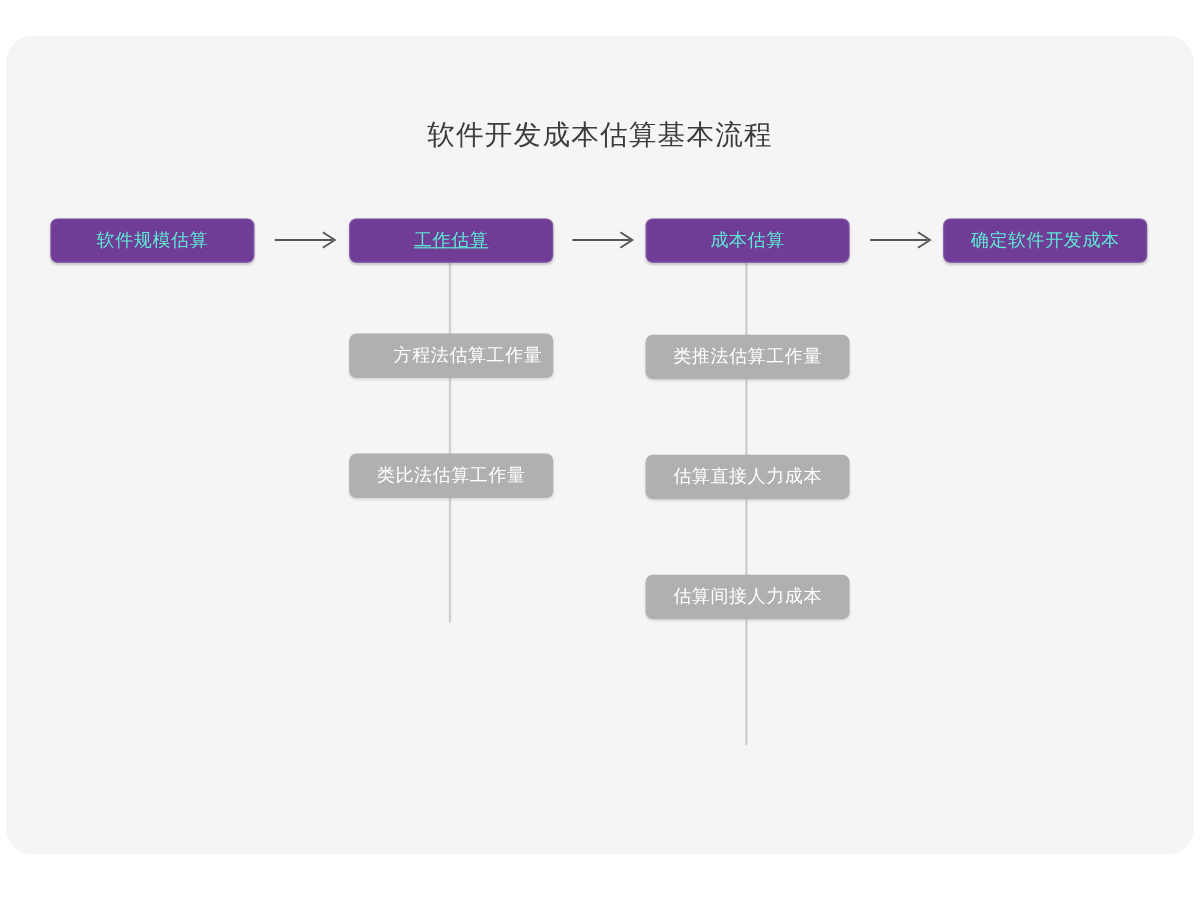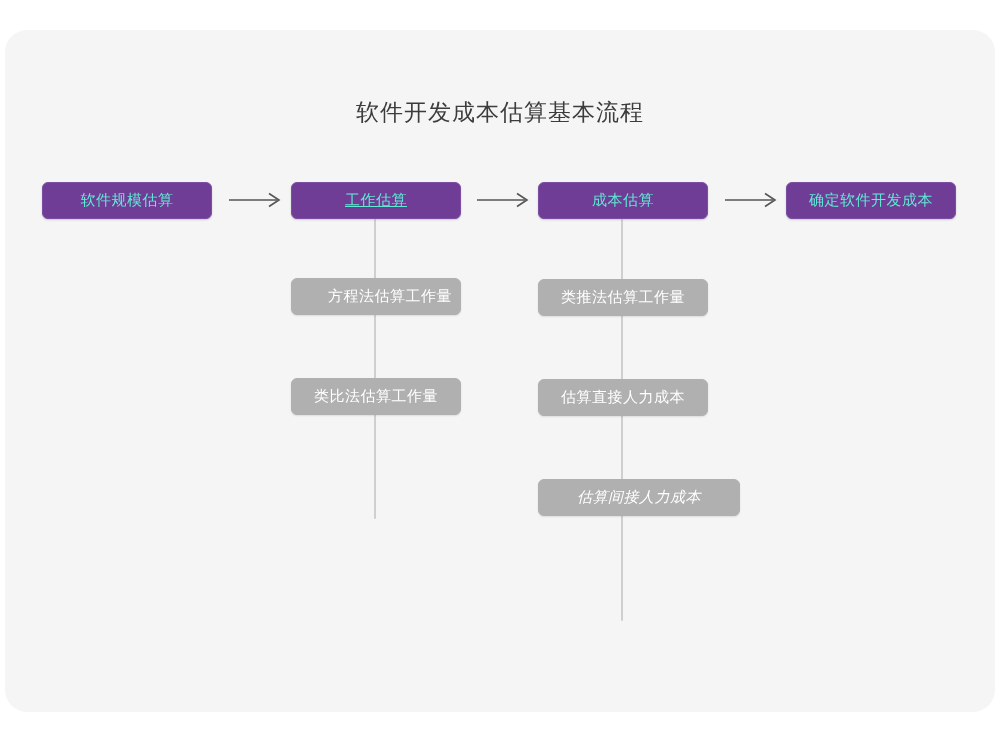--- a/index.html
+++ b/index.html
@@ -139,17 +139,17 @@
 
     <div class="node secondary" style="left:286px; top:248px; width:170px;padding-left:28px;">方程法估算工作量</div>
 
     <div class="node secondary" style="left:286px; top:348px; width:170px;">类比法估算工作量</div>
 
 
     <div class="node secondary" style="left:533px; top:249px; width:170px;">类推法估算工作量</div>
 
     <div class="node secondary" style="left:533px; top:349px; width:170px;">估算直接人力成本</div>
 
-    <div class="node secondary" style="left:533px; top:449px; width:202px;font-style:italic;">估算间接人力成本</div>
+    <div class="node secondary" style="left:533px; top:449px; width:170px;">估算间接人力成本</div>
 
 
   </div>
 </div>
 
 </body></html>

